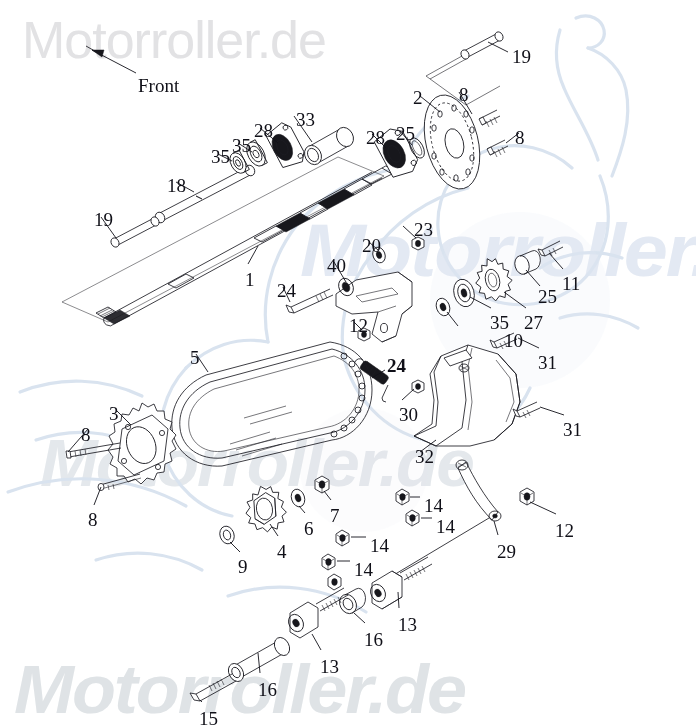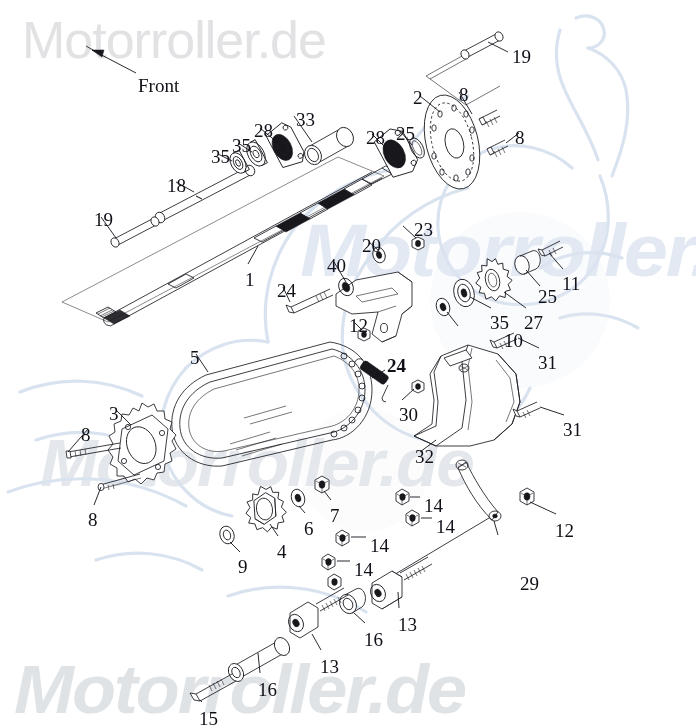--- a/index.html
+++ b/index.html
@@ -612,21 +612,21 @@
       <div class="cal" style="left: 88px; top: 510px;">8</div>
       <div class="cal" style="left: 415px; top: 447px;">32</div>
       <div class="cal" style="left: 330px; top: 506px;">7</div>
       <div class="cal" style="left: 304px; top: 519px;">6</div>
       <div class="cal" style="left: 277px; top: 542px;">4</div>
       <div class="cal" style="left: 238px; top: 557px;">9</div>
       <div class="cal" style="left: 424px; top: 496px;">14</div>
       <div class="cal" style="left: 436px; top: 517px;">14</div>
       <div class="cal" style="left: 370px; top: 536px;">14</div>
       <div class="cal" style="left: 354px; top: 560px;">14</div>
-      <div class="cal" style="left: 520px; top: 542px; margin-top: 32px;">29</div>
+      <div class="cal" style="left: 497px; top: 542px;">29</div>
       <div class="cal" style="left: 555px; top: 521px;">12</div>
       <div class="cal" style="left: 398px; top: 615px;">13</div>
       <div class="cal" style="left: 364px; top: 630px;">16</div>
       <div class="cal" style="left: 320px; top: 657px;">13</div>
       <div class="cal" style="left: 258px; top: 680px;">16</div>
       <div class="cal" style="left: 199px; top: 709px;">15</div>
     </div>
 
 </div>
 

